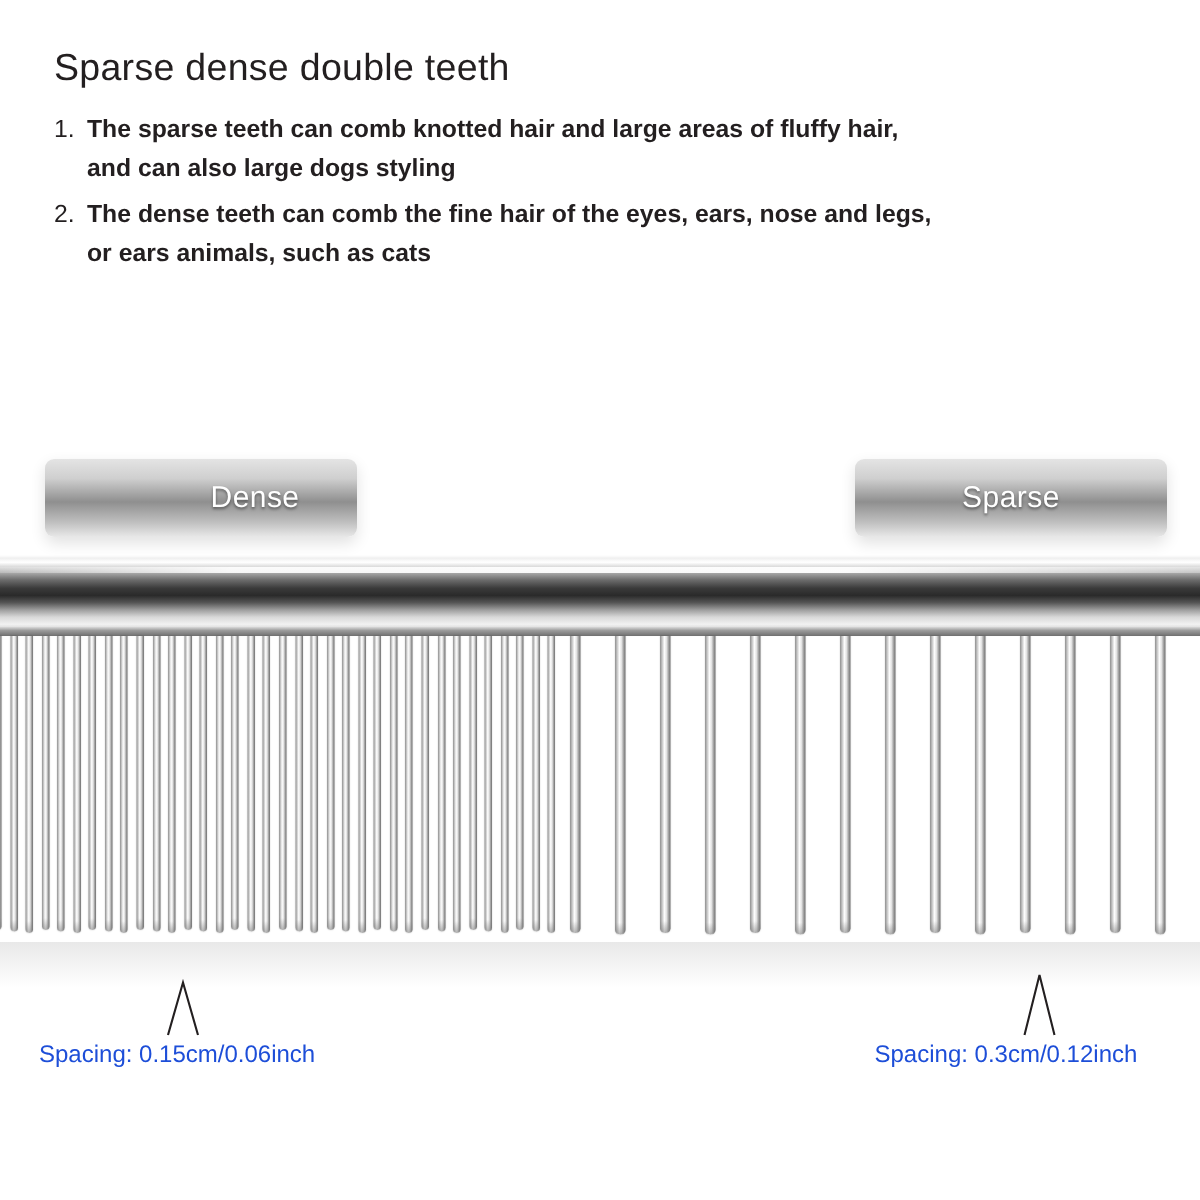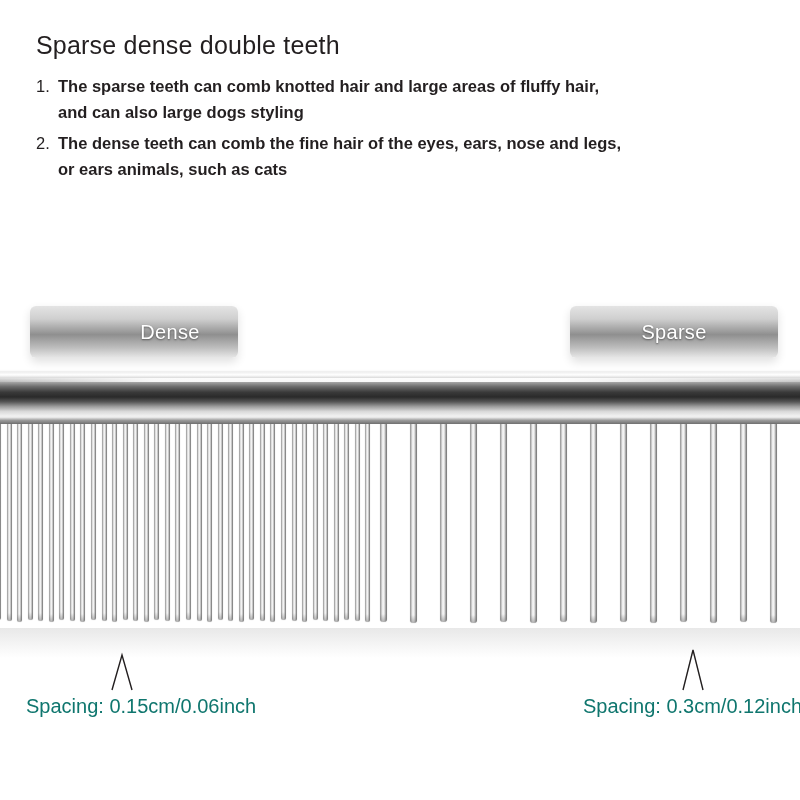--- a/index.html
+++ b/index.html
@@ -198,22 +198,22 @@
     left: 0;
     top: 0;
     width: 800px;
     height: 800px;
     pointer-events: none;
   }
 
   
   .caption {
     position: absolute;
-    font-size: 20px;
-    color: #0f766e;
+    font-size: 16px;
+    color: #1d4ed8;
     white-space: nowrap;
   }
   .caption.dense { left: 26px; top: 695px; }
   .caption.sparse { left: 583px; top: 695px; }
 </style>
 </head>
 <body>
 
 <div id="page">
 

